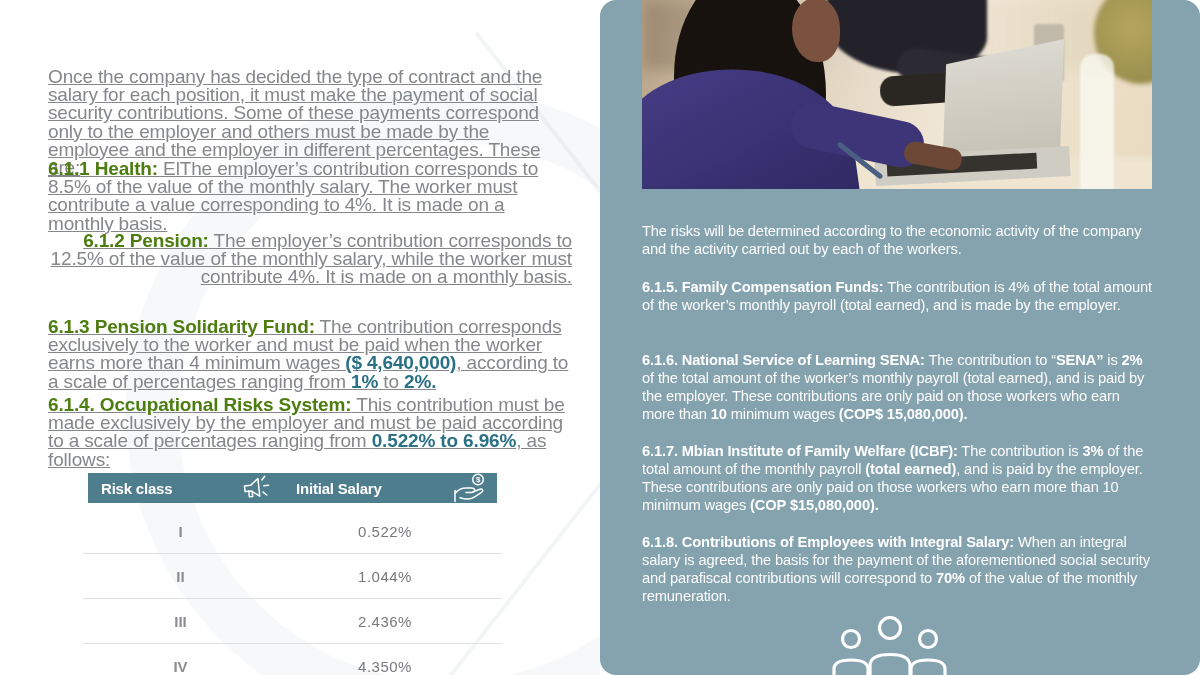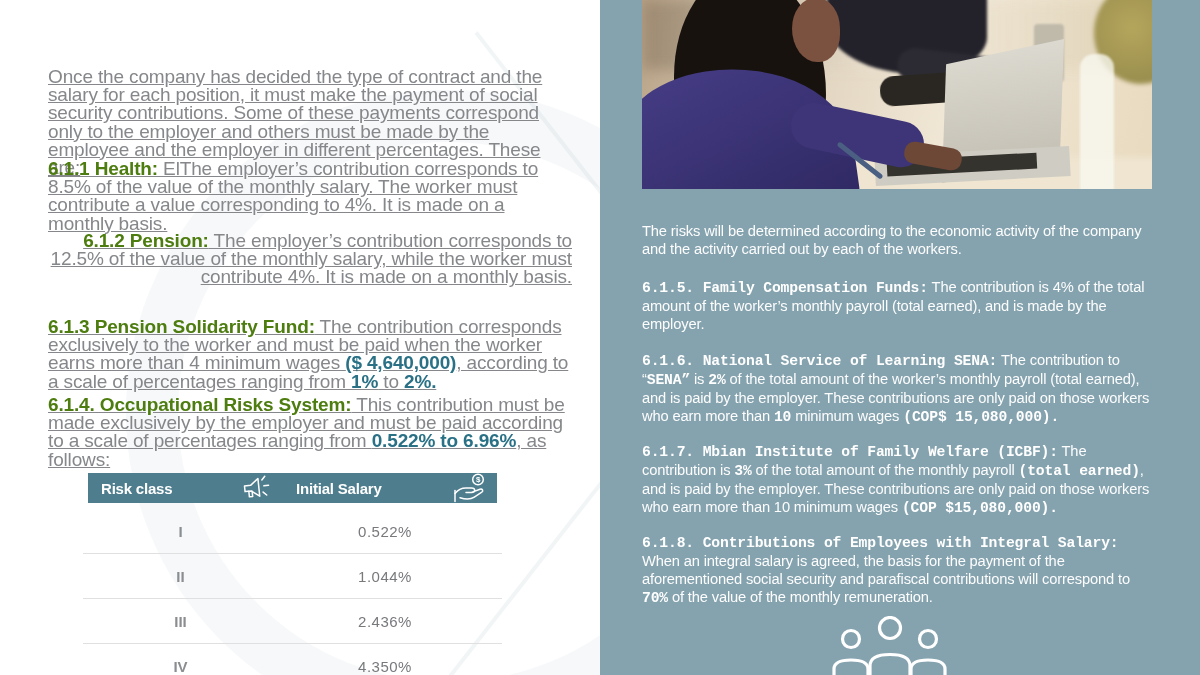--- a/index.html
+++ b/index.html
@@ -31,25 +31,25 @@
   .th.c1{width:195px;} .th.c2{width:214px;}
   .tbody{margin-top:6px;}
   .tr{display:flex;height:44px;align-items:center;border-bottom:1px solid #e0e0e0;
     color:#77797c;font-size:15px;}
   .td{box-sizing:border-box;text-align:center;}
   .td.c1{width:195px;font-weight:700;color:#8b8d90;}
   .td.c2{width:214px;letter-spacing:0.5px;}
   .tr:last-child{border-bottom:none;}
   .th svg, .icon-svg{display:block;}
   
-  .panel-right{position:absolute;left:600px;top:0;width:600px;height:675px;background:#85a3af;overflow:hidden;color:#fdfdfd;}
+  .panel-right{position:absolute;left:600px;top:0;width:600px;height:675px;background:#85a3af;overflow:hidden;color:#fdfdfd;border-radius:16px;}
   .r-text{position:absolute;left:42px;width:513px;font-size:14.7px;line-height:18.2px;
     color:#fdfdfd;letter-spacing:-0.15px;}
   #rintro{top:207px;} #s615{top:263px;} #s616{top:336px;} #s617{top:427px;} #s618{top:518px;}
-  .r-text b{font-weight:700;color:#ffffff;font-family:Liberation Mono, monospace;}
+  .r-text b{font-weight:700;color:#ffffff;}
   
   .photo{position:absolute;left:42px;top:0;width:510px;height:189px;overflow:hidden;
     background:linear-gradient(100deg,#b9a488 0%,#e2d6c1 35%,#f2e8d7 62%,#e8dabf 100%);}
   .ph{position:absolute;}
   .ph-topblur{left:0;top:0;width:100%;height:70px;
     background:linear-gradient(90deg,rgba(110,92,74,.38),rgba(244,238,226,.18) 45%,rgba(205,193,160,.34));filter:blur(7px);}
   .ph-suit{left:185px;top:-14px;width:160px;height:88px;background:#23222a;border-radius:0 0 42% 58%;filter:blur(1.5px);}
   .ph-suitarm{left:255px;top:56px;width:160px;height:34px;background:#2c2b33;border-radius:20px;transform:rotate(7deg);filter:blur(1.5px);}
   .ph-table{left:-10px;bottom:-26px;width:540px;height:58px;background:#efe5d0;filter:blur(3px);}
   .ph-case{left:238px;top:72px;width:145px;height:30px;background:#2a2722;border-radius:14px;transform:rotate(-4deg);filter:blur(.5px);}

